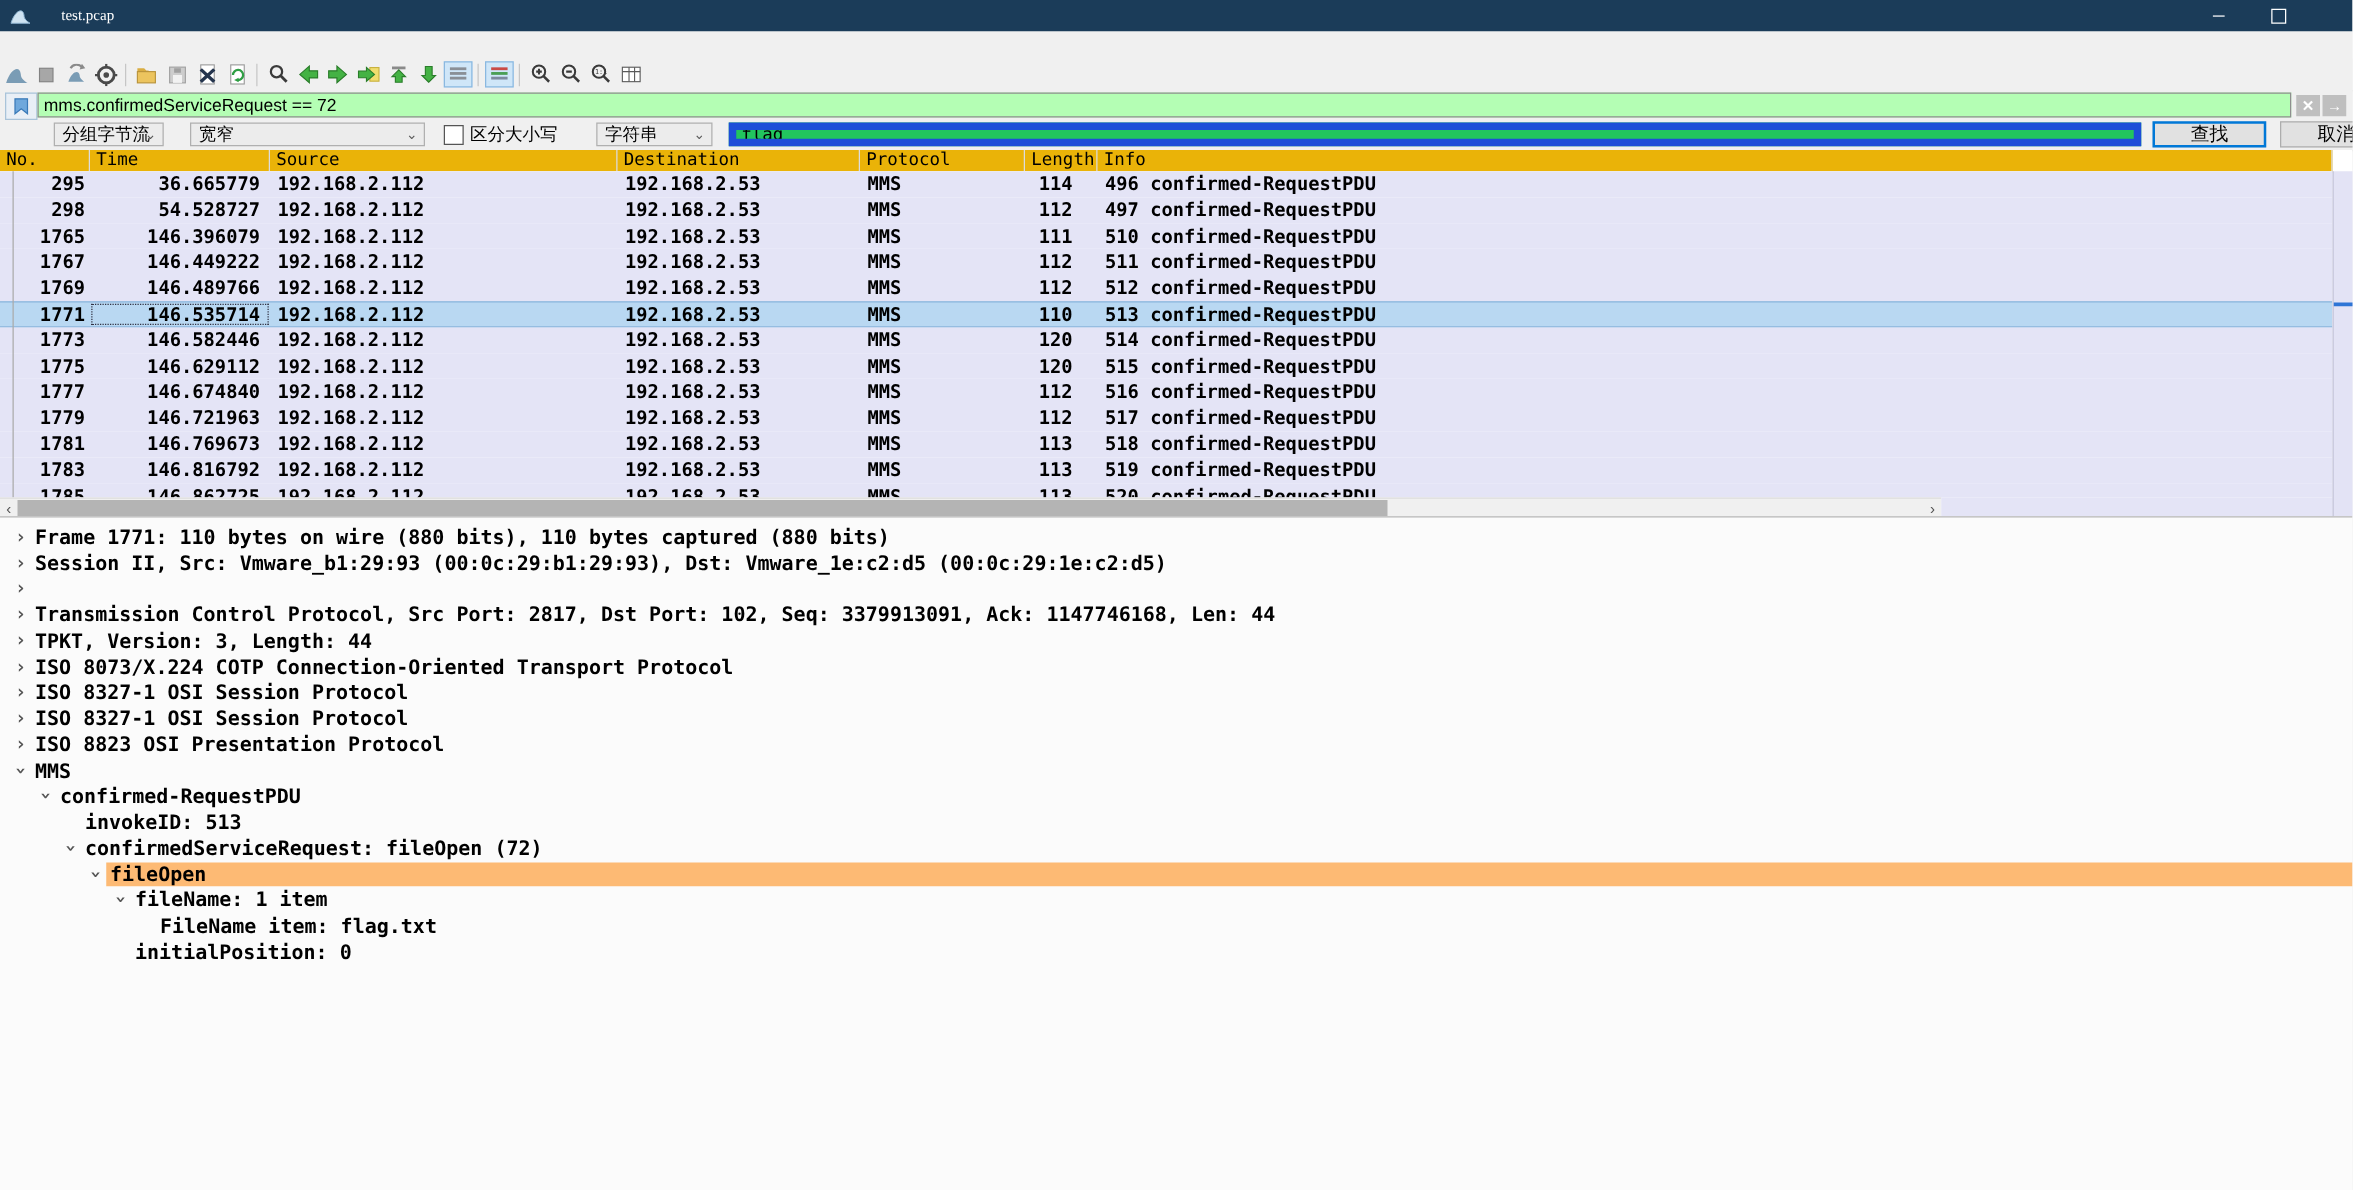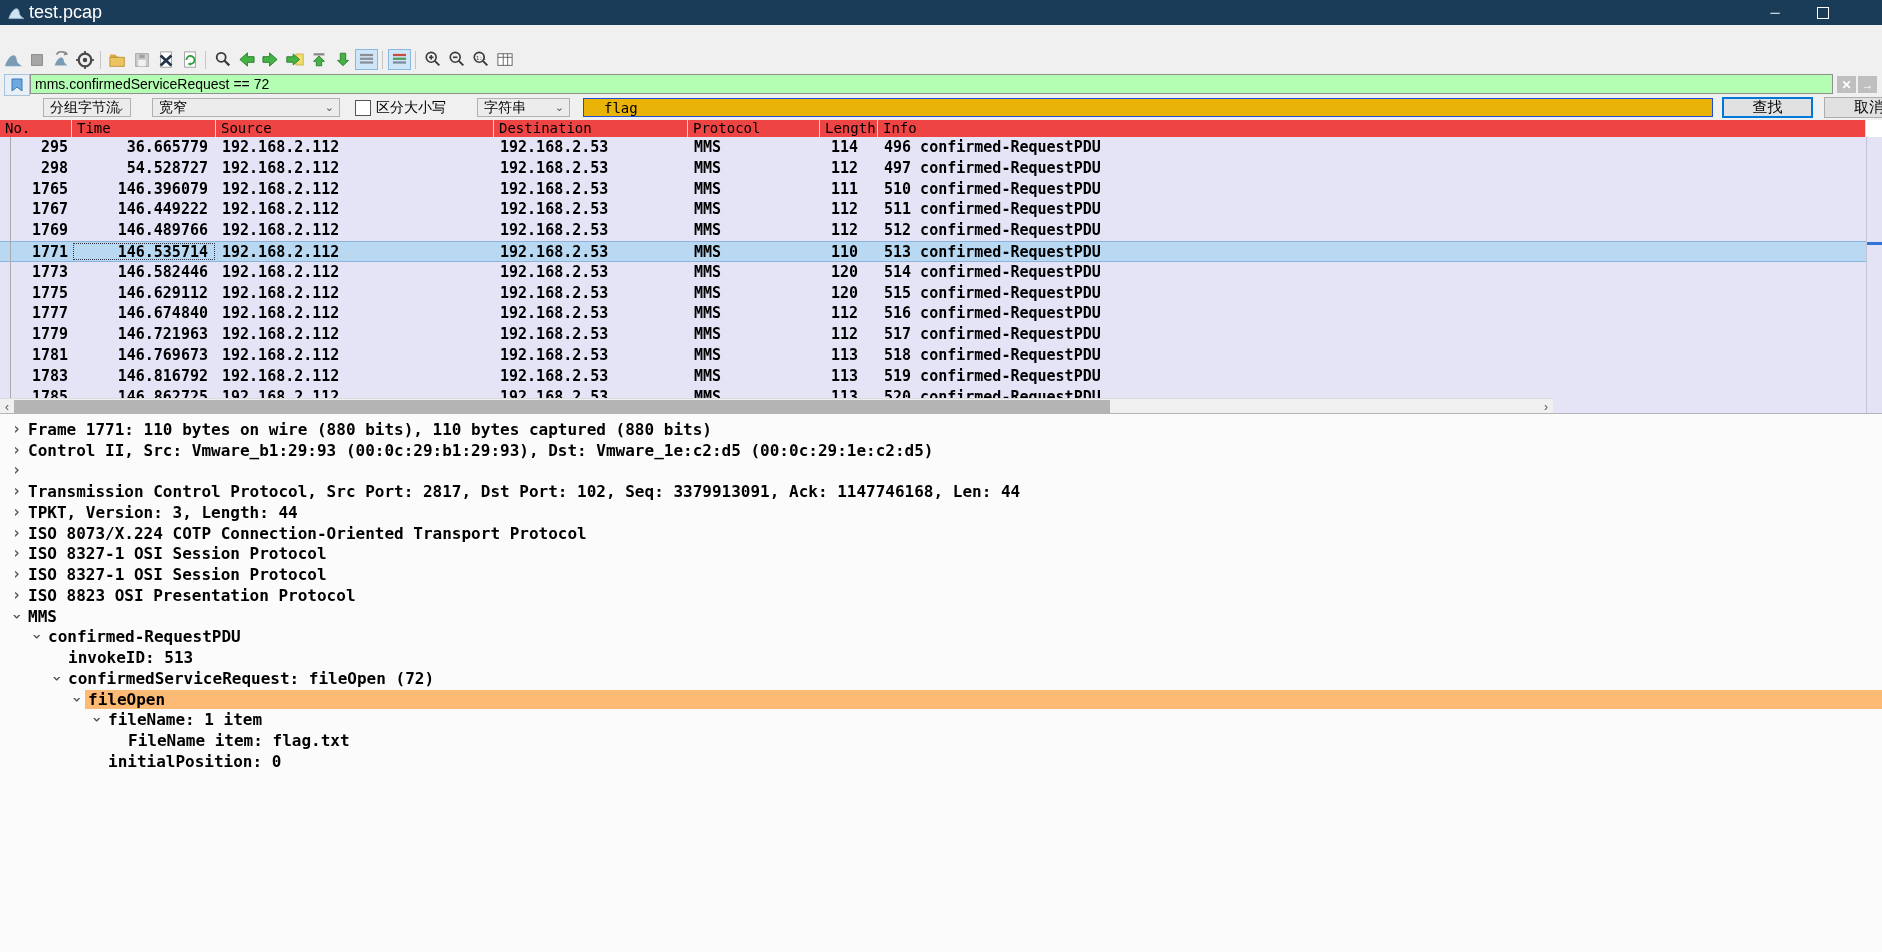--- a/index.html
+++ b/index.html
@@ -4,21 +4,21 @@
 <style>
   html,body{margin:0;padding:0;}
   body{width:1882px;height:952px;overflow:hidden;background:#f0f0f0;
        font-family:"Liberation Sans",sans-serif;position:relative;}
   #app{position:absolute;inset:0;}
 
   
   .titlebar{position:absolute;left:0;top:0;width:1882px;height:25px;background:#1b3c59;
             display:flex;align-items:center;color:#fff;}
   .titlebar .appicon{margin-left:7px;width:18px;height:16px;}
-  .titlebar .ttext{margin-left:4px;font-size:18px;}
+  .titlebar .ttext{margin-left:24px;font-size:12px;font-family:Liberation Serif, serif;}
   .wctl{position:absolute;top:0;height:25px;width:46px;display:flex;align-items:center;
         justify-content:center;color:#fff;font-size:13px;}
   .wmin{left:1752px;} .wmax{left:1800px;}
   .wmax .box{width:10px;height:10px;border:1px solid #fff;}
 
   
   .menubar{position:absolute;left:0;top:25px;width:1882px;height:22px;background:#f0f0f0;
            display:flex;align-items:center;font-size:14px;color:#111;}
   .menubar span{padding:2px 13px;cursor:default;}
 
@@ -42,32 +42,32 @@
 
   
   .searchbar{position:absolute;left:0;top:97px;width:1882px;height:23px;background:#f0f0f0;
              border-bottom:1px solid #c9c9c9;font-size:14px;}
   .dd{position:absolute;top:1px;height:19px;background:#ececec;border:1px solid #b0b0b0;
       display:flex;align-items:center;padding-left:6px;box-sizing:border-box;color:#000;}
   .dd .arr{position:absolute;right:5px;color:#555;font-size:11px;}
   .dd-scope{left:43px;width:88px;} .dd-width{left:152px;width:188px;} .dd-type{left:477px;width:93px;}
   .cb{position:absolute;left:355px;top:3px;width:14px;height:14px;background:#fff;border:1px solid #555;}
   .cb-label{position:absolute;left:376px;top:2px;color:#000;}
-  .search-input{position:absolute;left:583px;top:1px;width:1130px;height:19px;background:#eab308;
-                border:1px solid #1d4ed8;font-family:"DejaVu Sans Mono",monospace;font-size:14px;
-                padding:0 20px;box-sizing:border-box;}
+  .search-input{position:absolute;left:583px;top:1px;width:1130px;height:19px;background:#22c55e;
+                border:6px solid #1d4ed8;font-family:"DejaVu Sans Mono",monospace;font-size:14px;
+                padding:0 4px;box-sizing:border-box;}
   .sbtn{position:absolute;top:0;height:21px;background:#e1e1e1;display:flex;align-items:center;
         justify-content:center;font-size:15px;color:#000;box-sizing:border-box;}
   .find-btn{left:1722px;width:91px;border:2px solid #0078d7;}
   .cancel-btn{left:1824px;width:90px;border:1px solid #adadad;}
 
   
   .plist{position:absolute;left:0;top:120px;width:1882px;height:293px;background:#fff;}
   .pgrid{display:grid;grid-template-columns:72px 144px 278px 194px 132px 58px 1fr;}
-  .phead{position:absolute;left:0;top:0;width:1866px;height:17px;background:#ef4444;
+  .phead{position:absolute;left:0;top:0;width:1866px;height:17px;background:#eab308;
          border-bottom:1px solid #c8c8c8;font-family:"DejaVu Sans Mono",monospace;font-size:14px;}
   .phead .hc{border-right:1px solid #dcdcdc;padding-left:5px;white-space:nowrap;overflow:hidden;}
   .prows{position:absolute;left:0;top:17px;width:1866px;height:261px;overflow:hidden;background:#fff;}
   .prow{height:20.8px;background:#e4e4f6;font-family:"DejaVu Sans Mono",monospace;
         font-size:15px;font-weight:bold;line-height:20.8px;color:#000;box-sizing:border-box;}
   .prow .c{white-space:nowrap;overflow:hidden;}
   .prow .no{text-align:right;padding-right:4px;}
   .prow .time{text-align:right;padding-right:8px;}
   .prow .src,.prow .dst,.prow .proto{padding-left:6px;}
   .prow .len{text-align:right;padding-right:20px;}
@@ -440,21 +440,21 @@
     </div>
   </div>
 
   <div class="details">
       <div class="dline" style="padding-left: 8px;">
     <span class="chev">›</span>
     <span class="dtext">Frame 1771: 110 bytes on wire (880 bits), 110 bytes captured (880 bits)</span>
   </div>
       <div class="dline" style="padding-left: 8px;">
     <span class="chev">›</span>
-    <span class="dtext">Control II, Src: Vmware_b1:29:93 (00:0c:29:b1:29:93), Dst: Vmware_1e:c2:d5 (00:0c:29:1e:c2:d5)</span>
+    <span class="dtext">Session II, Src: Vmware_b1:29:93 (00:0c:29:b1:29:93), Dst: Vmware_1e:c2:d5 (00:0c:29:1e:c2:d5)</span>
   </div>
       <div class="dline" style="padding-left: 8px;">
     <span class="chev">›</span>
   </div>
       <div class="dline" style="padding-left: 8px;">
     <span class="chev">›</span>
     <span class="dtext">Transmission Control Protocol, Src Port: 2817, Dst Port: 102, Seq: 3379913091, Ack: 1147746168, Len: 44</span>
   </div>
       <div class="dline" style="padding-left: 8px;">
     <span class="chev">›</span>

